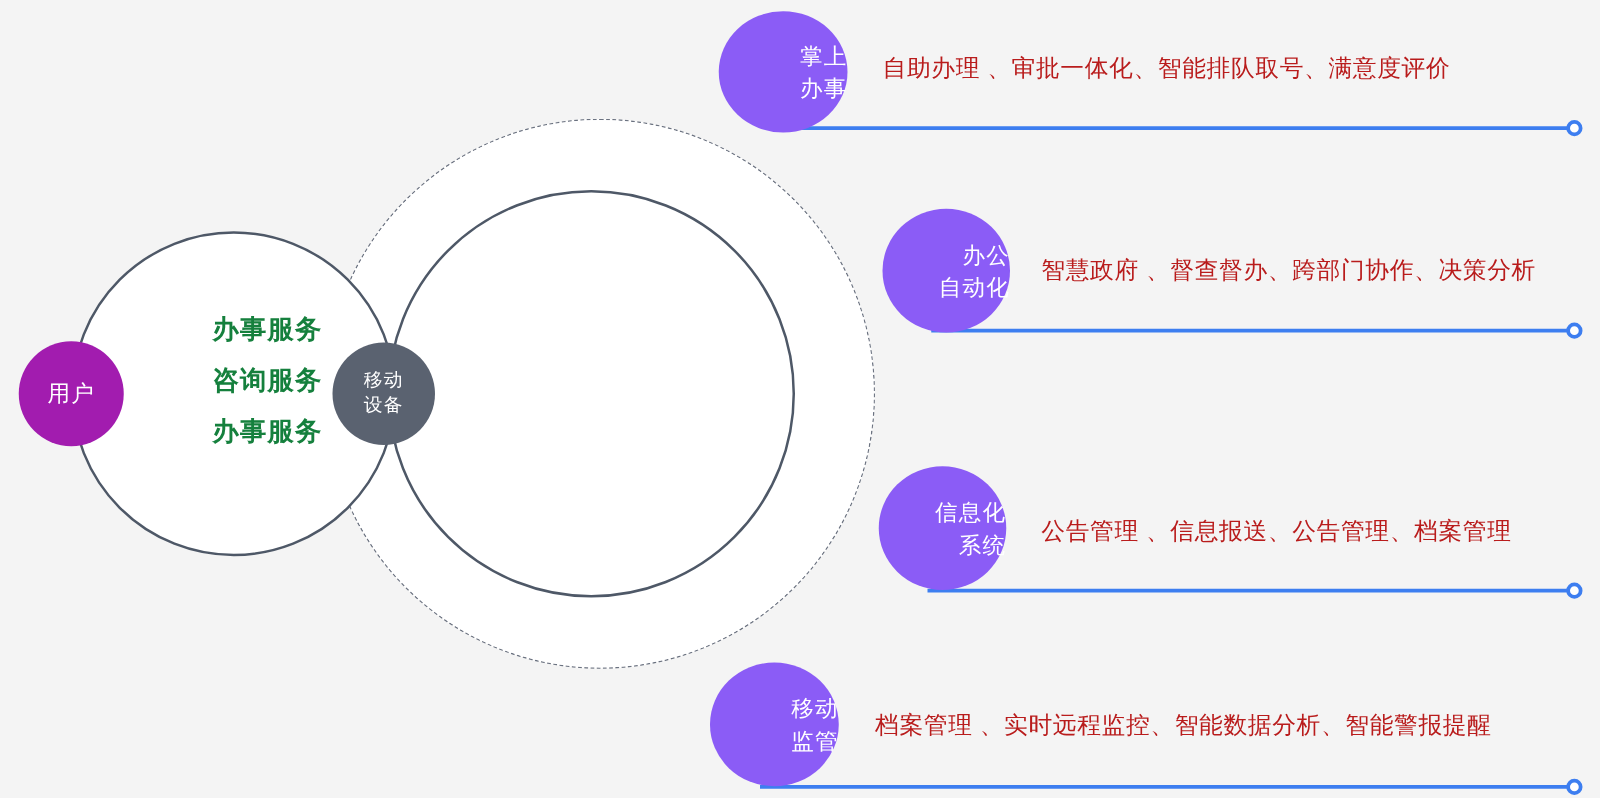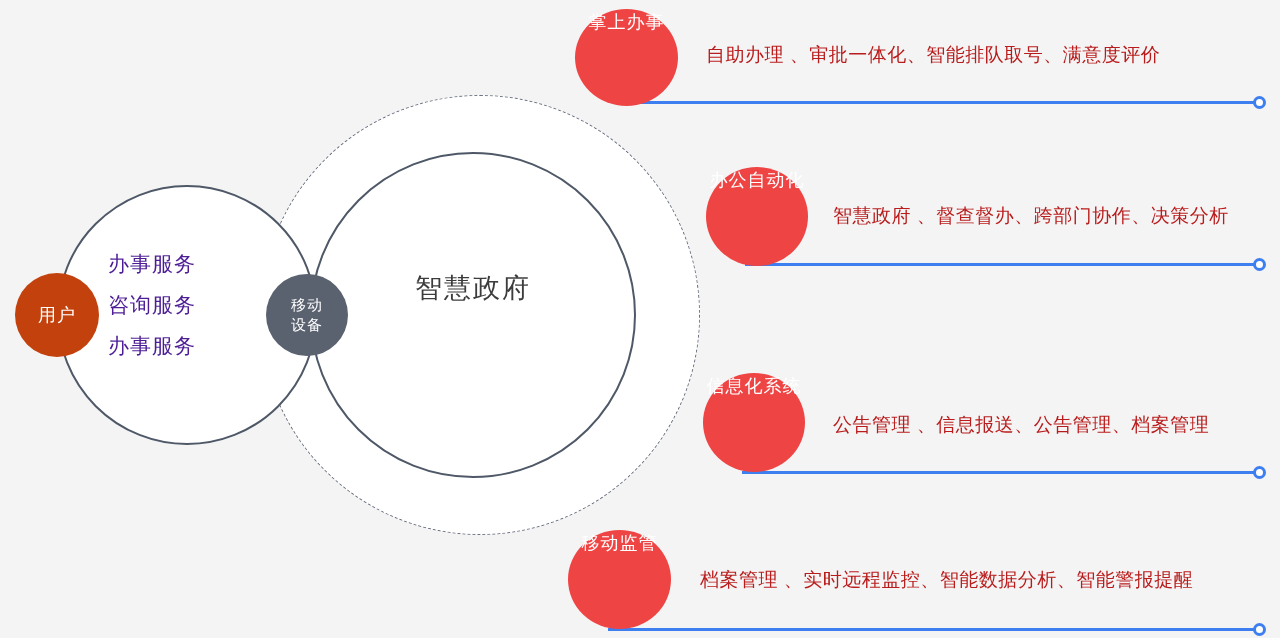--- a/index.html
+++ b/index.html
@@ -58,25 +58,26 @@
     border: 2px solid #4e5867;
     border-radius: 50%;
     background: #ffffff;
     box-sizing: border-box;
   }
   .services-text {
     position: absolute;
     left: 108px;
     top: 243px;
     width: 150px;
-    text-align: left;
-    color: #4c1d95;
+    text-align: right;
+    color: #15803d;
     font-size: 21px;
     line-height: 41px;
     letter-spacing: 1px;
+    font-weight: bold;
   }
   .services-text div { white-space: nowrap; }
   .main-text {
     position: absolute;
     left: 353px;
     top: 263px;
     width: 240px;
     text-align: center;
     color: #3c3c3c;
     font-size: 27px;
@@ -84,21 +85,21 @@
     letter-spacing: 2px;
   }
   .main-text div { white-space: nowrap; }
   .node-user {
     position: absolute;
     left: 15px;
     top: 273px;
     width: 84px;
     height: 84px;
     border-radius: 50%;
-    background: #c2410c;
+    background: #a21caf;
     color: #ffffff;
     font-size: 18px;
     display: flex;
     align-items: center;
     justify-content: center;
     letter-spacing: 1px;
   }
   .node-device {
     position: absolute;
     left: 266px;
@@ -119,25 +120,25 @@
   
   .feature-row {
     position: absolute;
     left: 0;
     width: 1280px;
     height: 0;
   }
   .bubble {
     position: absolute;
     border-radius: 50%;
-    background: #ef4444;
+    background: #8b5cf6;
     color: #ffffff;
     display: flex;
-    flex-direction: row;
-    align-items: flex-start;
+    flex-direction: column;
+    align-items: flex-end;
     justify-content: center;
     text-align: center;
     font-size: 18px;
     line-height: 26px;
     letter-spacing: 1px;
     z-index: 3;
   }
   .bubble span { white-space: nowrap; }
   .feature-desc {
     position: absolute;
@@ -177,21 +178,20 @@
 
     <div class="circle-main"></div>
 
     <div class="services-text">
       <div>办事服务</div>
       <div>咨询服务</div>
       <div>办事服务</div>
     </div>
 
     <div class="main-text">
-      <div>智慧政府</div>
     </div>
 
     <div class="node-user">
       <span>用户</span>
     </div>
 
     <div class="node-device">
       <span>移动</span>
       <span>设备</span>
     </div>

